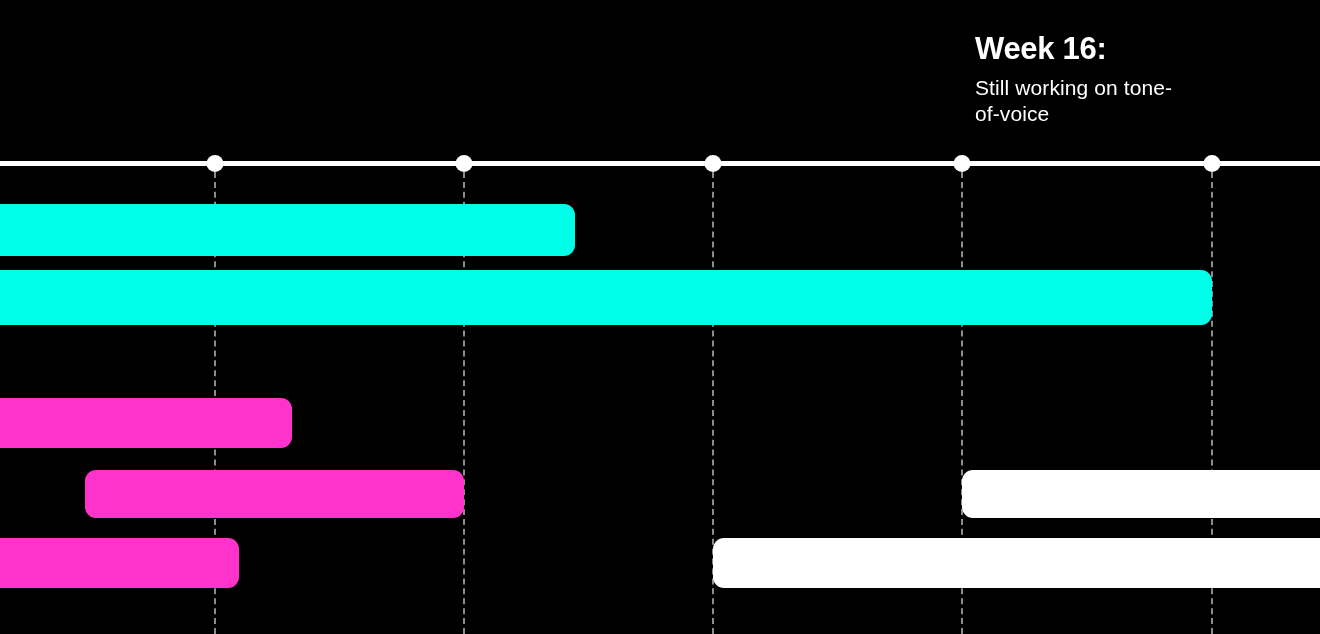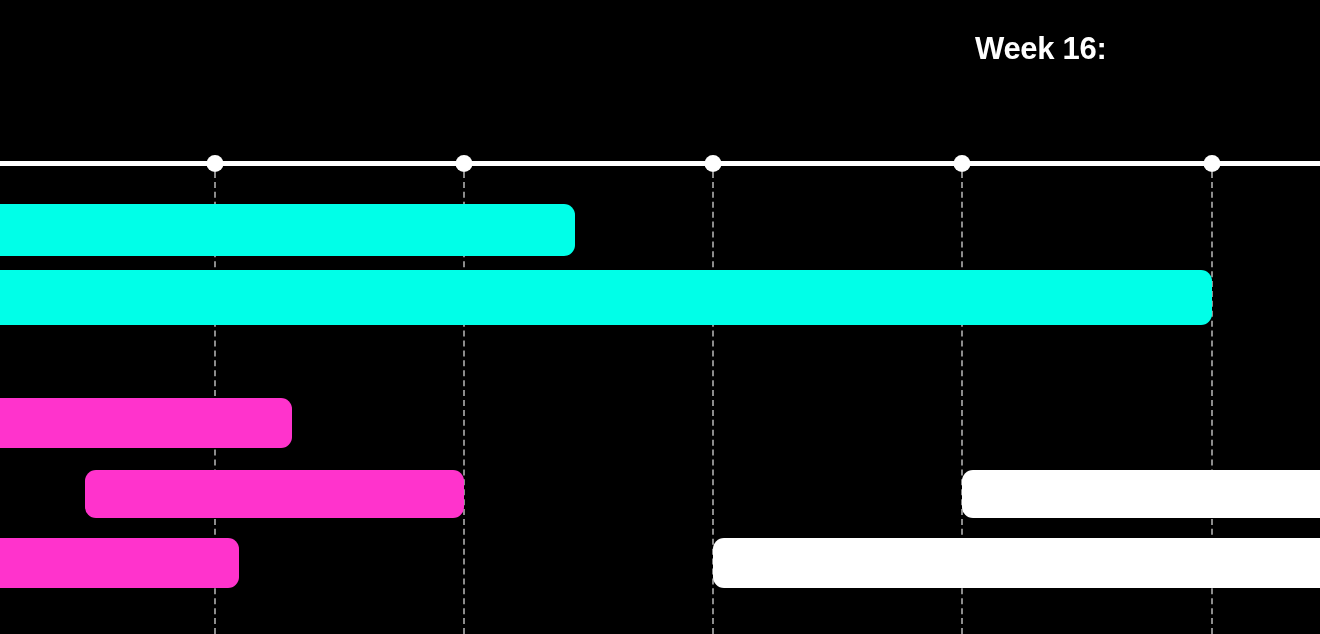--- a/index.html
+++ b/index.html
@@ -83,20 +83,21 @@
     border-radius: 11px;
   }
 </style>
 </head>
 <body>
 
 <div id="stage">
 
   <div class="title-block">
     <div class="title-main">Week 16:</div>
+    <div class="title-sub">Still working on tone-of-voice</div>
   </div>
 
   <div class="axis-line"></div>
 
   <div id="dots-layer">
       <div class="axis-dot" style="left: 215px; background: rgb(255, 255, 255);"></div>
       <div class="axis-dot" style="left: 464px; background: rgb(255, 255, 255);"></div>
       <div class="axis-dot" style="left: 713px; background: rgb(255, 255, 255);"></div>
       <div class="axis-dot" style="left: 962px; background: rgb(255, 255, 255);"></div>
       <div class="axis-dot" style="left: 1212px; background: rgb(255, 255, 255);"></div>

